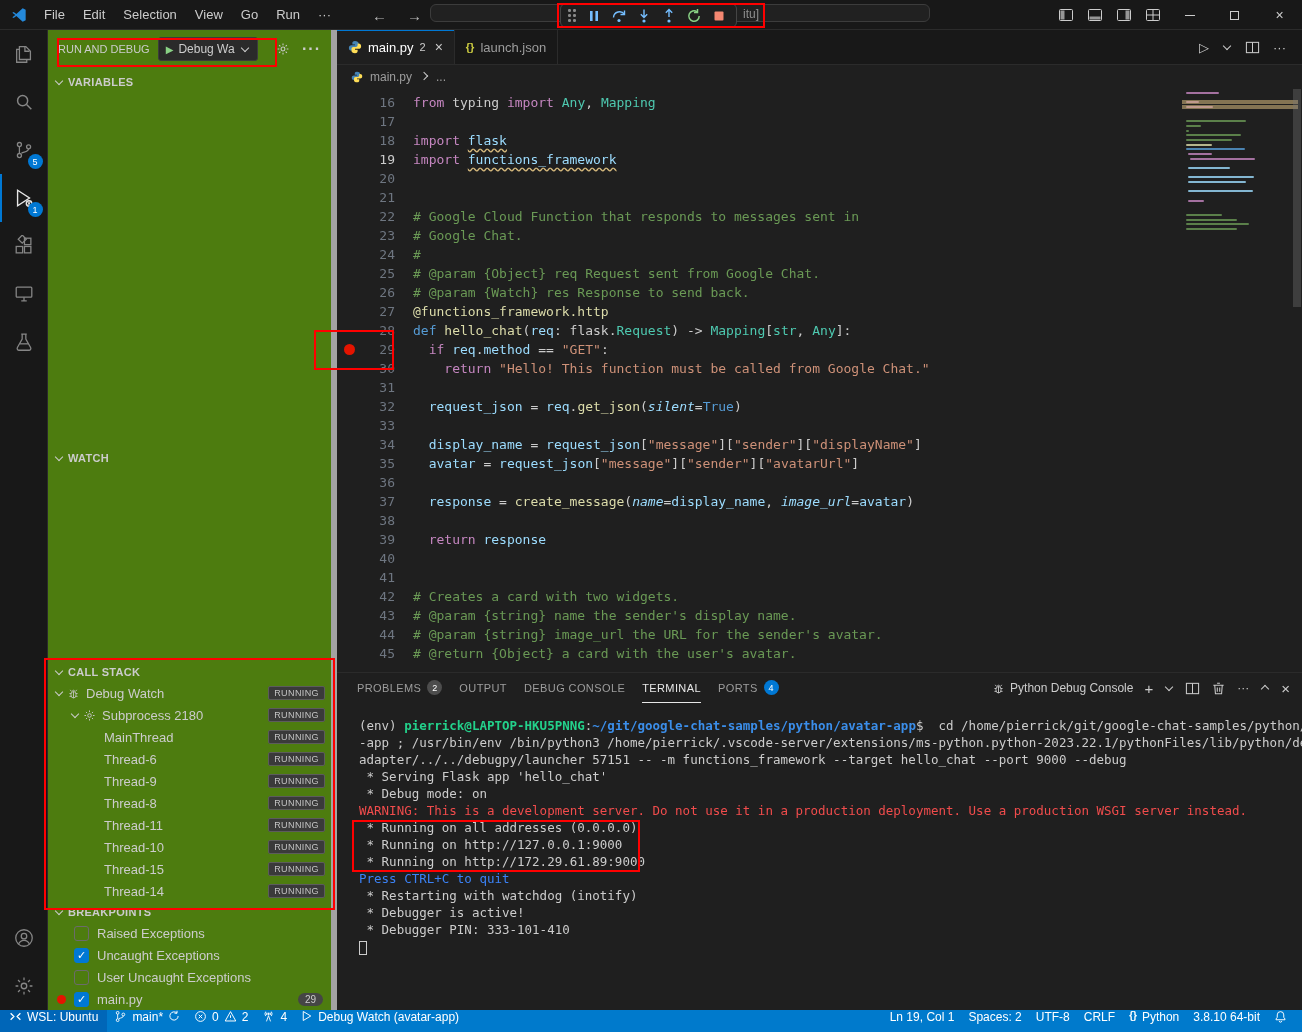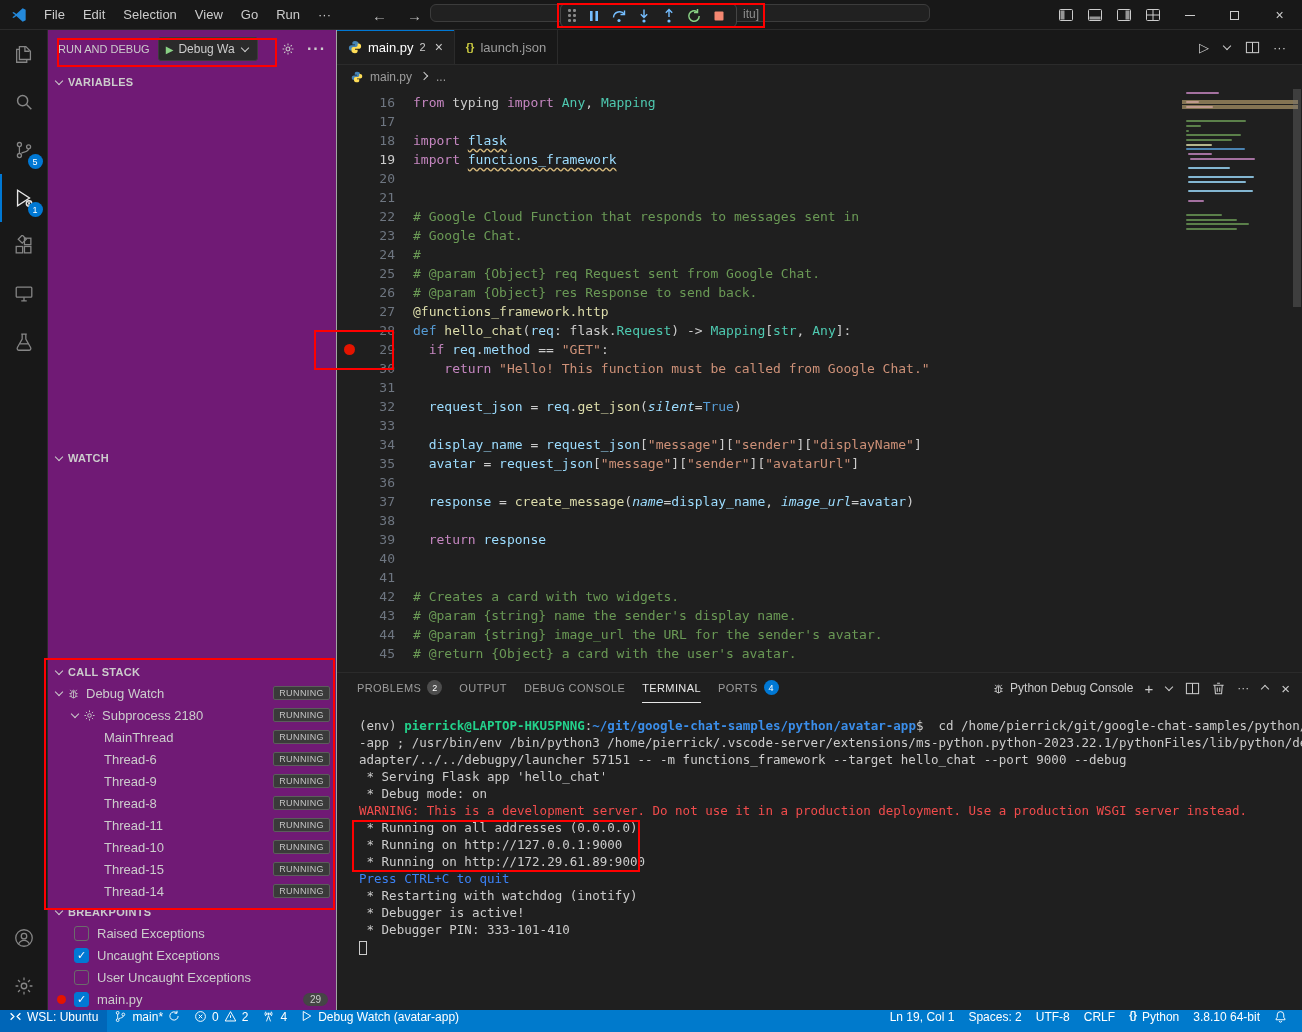--- a/index.html
+++ b/index.html
@@ -26,21 +26,21 @@
   .win-min-bar { width:10px; height:1px; background:#cccccc; }
 
   
   .activitybar { position:absolute; left:0; top:30px; width:48px; height:980px; background:#181818; border-right:1px solid #2b2b2b; display:flex; flex-direction:column; align-items:center; z-index:4; }
   .ab-item { width:48px; height:48px; display:flex; align-items:center; justify-content:center; color:#868686; position:relative; }
   .ab-item.active { color:#e7e7e7; box-shadow: inset 2px 0 0 #0078d4; }
   .ab-badge { position:absolute; right:5px; bottom:5px; min-width:15px; height:15px; border-radius:8px; background:#0078d4; color:#fff; font-size:9px; display:flex; align-items:center; justify-content:center; padding:0 3px; }
   .ab-bottom { margin-top:auto; }
 
   
-  .sidebar { position:absolute; left:48px; top:30px; width:289px; height:980px; background:#701a75; border-right:1px solid #a3a3a3; z-index:3; }
+  .sidebar { position:absolute; left:48px; top:30px; width:289px; height:980px; background:#4d7c0f; border-right:6px solid #a3a3a3; z-index:3; }
   .sb-toolbar { position:absolute; top:0; left:0; right:0; height:38px; display:flex; align-items:center; padding:0 10px; }
   .sb-title { font-size:11px; color:#cccccc; white-space:nowrap; }
   .debug-config { display:flex; align-items:center; gap:5px; background:#2a2a2a; border:1px solid #3c3c3c; border-radius:3px; height:24px; padding:0 7px; margin-left:8px; font-size:12px; color:#cccccc; }
   .dc-play { color:#89d185; font-size:10px; }
   .sb-gear { margin-left:auto; }
   .sb-more { margin-left:12px; color:#cccccc; letter-spacing:1px; font-weight:bold; }
   .sec-header { position:absolute; left:0; right:0; height:20px; display:flex; align-items:center; padding-left:6px; font-size:11px; font-weight:700; color:#cccccc; letter-spacing:.3px; gap:4px; }
   .chev { display:inline-block; width:6px; height:6px; border-right:1.3px solid #cccccc; border-bottom:1.3px solid #cccccc; transform:rotate(45deg); margin:0 2px 2px 2px; flex:none; }
   .chev.up { transform:rotate(-135deg); margin-top:4px; }
   .chev-spacer { width:12px; display:inline-block; flex:none; }
@@ -438,21 +438,21 @@
         <div class="code-line"><div class="glyph"></div><div class="lnum">16</div><div class="ltext"><span class="tk-kw">from</span><span class="tk-pl"> typing </span><span class="tk-kw">import</span><span class="tk-pl"> </span><span class="tk-ty">Any</span><span class="tk-pl">, </span><span class="tk-ty">Mapping</span></div></div>
         <div class="code-line"><div class="glyph"></div><div class="lnum">17</div><div class="ltext"></div></div>
         <div class="code-line"><div class="glyph"></div><div class="lnum">18</div><div class="ltext"><span class="tk-kw">import</span><span class="tk-pl"> </span><span class="tk-sq">flask</span></div></div>
         <div class="code-line"><div class="glyph"></div><div class="lnum cur">19</div><div class="ltext"><span class="tk-kw">import</span><span class="tk-pl"> </span><span class="tk-sq">functions_framework</span></div></div>
         <div class="code-line"><div class="glyph"></div><div class="lnum">20</div><div class="ltext"></div></div>
         <div class="code-line"><div class="glyph"></div><div class="lnum">21</div><div class="ltext"></div></div>
         <div class="code-line"><div class="glyph"></div><div class="lnum">22</div><div class="ltext"><span class="tk-cm"># Google Cloud Function that responds to messages sent in</span></div></div>
         <div class="code-line"><div class="glyph"></div><div class="lnum">23</div><div class="ltext"><span class="tk-cm"># Google Chat.</span></div></div>
         <div class="code-line"><div class="glyph"></div><div class="lnum">24</div><div class="ltext"><span class="tk-cm">#</span></div></div>
         <div class="code-line"><div class="glyph"></div><div class="lnum">25</div><div class="ltext"><span class="tk-cm"># @param {Object} req Request sent from Google Chat.</span></div></div>
-        <div class="code-line"><div class="glyph"></div><div class="lnum">26</div><div class="ltext"><span class="tk-cm"># @param {Object} res Response to send back.</span></div></div>
+        <div class="code-line"><div class="glyph"></div><div class="lnum">26</div><div class="ltext"><span class="tk-cm"># @param {Watch} res Response to send back.</span></div></div>
         <div class="code-line"><div class="glyph"></div><div class="lnum">27</div><div class="ltext"><span class="tk-fn">@functions_framework.http</span></div></div>
         <div class="code-line"><div class="glyph"></div><div class="lnum">28</div><div class="ltext"><span class="tk-bl">def</span><span class="tk-pl"> </span><span class="tk-fn">hello_chat</span><span class="tk-pl">(</span><span class="tk-va">req</span><span class="tk-pl">: </span><span class="tk-pl">flask</span><span class="tk-pl">.</span><span class="tk-ty">Request</span><span class="tk-pl">) -&gt; </span><span class="tk-ty">Mapping</span><span class="tk-pl">[</span><span class="tk-ty">str</span><span class="tk-pl">, </span><span class="tk-ty">Any</span><span class="tk-pl">]:</span></div></div>
         <div class="code-line"><div class="glyph"><div class="bp-dot"></div></div><div class="lnum">29</div><div class="ltext"><span class="tk-pl">  </span><span class="tk-kw">if</span><span class="tk-pl"> </span><span class="tk-va">req</span><span class="tk-pl">.</span><span class="tk-va">method</span><span class="tk-pl"> == </span><span class="tk-st">"GET"</span><span class="tk-pl">:</span></div></div>
         <div class="code-line"><div class="glyph"></div><div class="lnum">30</div><div class="ltext"><span class="tk-pl">    </span><span class="tk-kw">return</span><span class="tk-pl"> </span><span class="tk-st">"Hello! This function must be called from Google Chat."</span></div></div>
         <div class="code-line"><div class="glyph"></div><div class="lnum">31</div><div class="ltext"></div></div>
         <div class="code-line"><div class="glyph"></div><div class="lnum">32</div><div class="ltext"><span class="tk-pl">  </span><span class="tk-va">request_json</span><span class="tk-pl"> = </span><span class="tk-va">req</span><span class="tk-pl">.</span><span class="tk-fn">get_json</span><span class="tk-pl">(</span><span class="tk-pr">silent</span><span class="tk-pl">=</span><span class="tk-bl">True</span><span class="tk-pl">)</span></div></div>
         <div class="code-line"><div class="glyph"></div><div class="lnum">33</div><div class="ltext"></div></div>
         <div class="code-line"><div class="glyph"></div><div class="lnum">34</div><div class="ltext"><span class="tk-pl">  </span><span class="tk-va">display_name</span><span class="tk-pl"> = </span><span class="tk-va">request_json</span><span class="tk-pl">[</span><span class="tk-st">"message"</span><span class="tk-pl">][</span><span class="tk-st">"sender"</span><span class="tk-pl">][</span><span class="tk-st">"displayName"</span><span class="tk-pl">]</span></div></div>
         <div class="code-line"><div class="glyph"></div><div class="lnum">35</div><div class="ltext"><span class="tk-pl">  </span><span class="tk-va">avatar</span><span class="tk-pl"> = </span><span class="tk-va">request_json</span><span class="tk-pl">[</span><span class="tk-st">"message"</span><span class="tk-pl">][</span><span class="tk-st">"sender"</span><span class="tk-pl">][</span><span class="tk-st">"avatarUrl"</span><span class="tk-pl">]</span></div></div>
         <div class="code-line"><div class="glyph"></div><div class="lnum">36</div><div class="ltext"></div></div>

